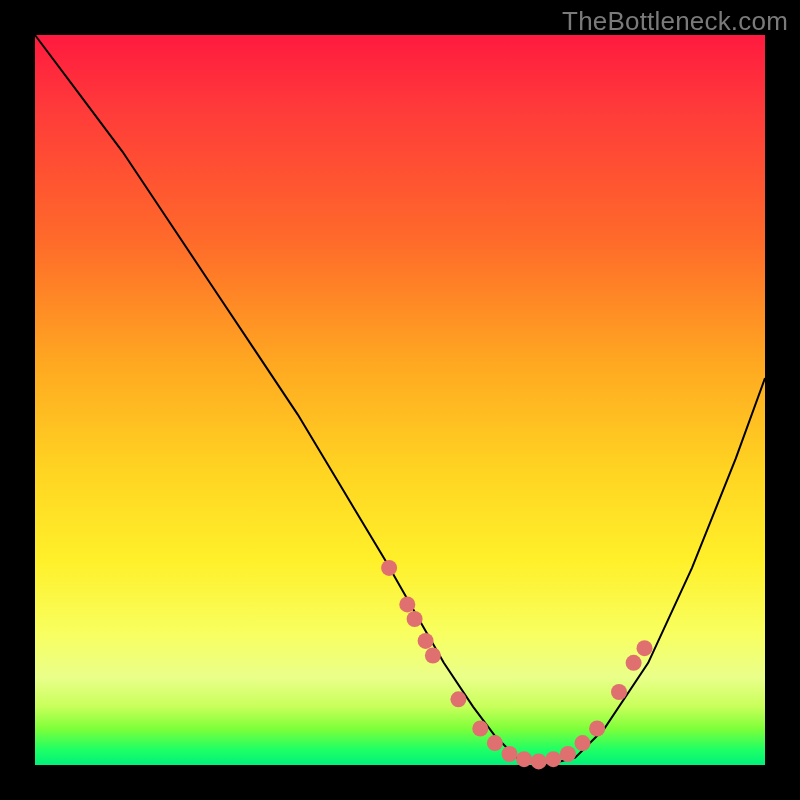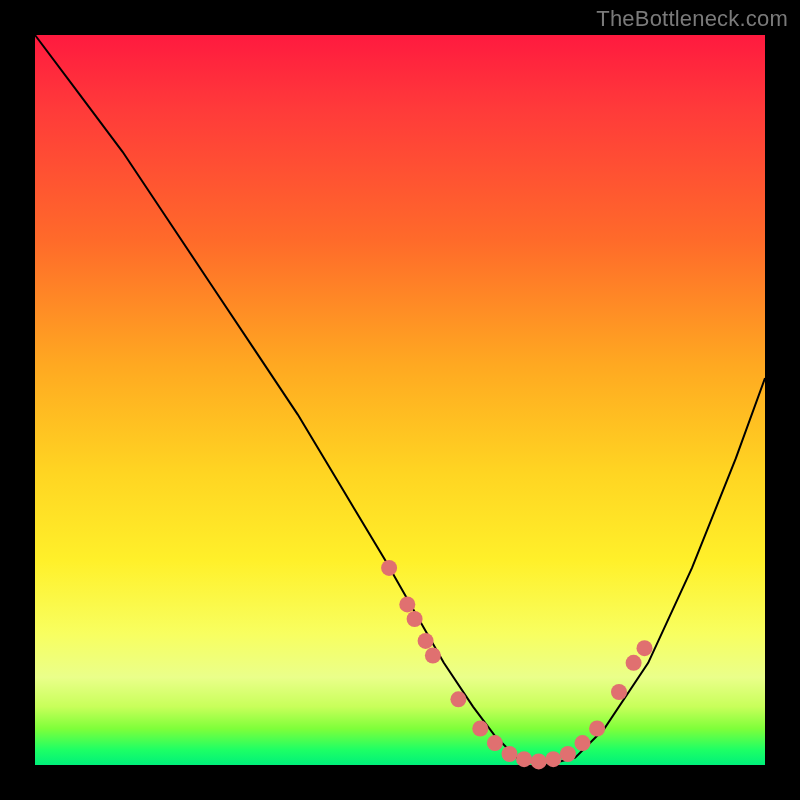--- a/index.html
+++ b/index.html
@@ -38,21 +38,21 @@
       #7fff3a 95%,
       #1cff66 98%,
       #00f07a 100%
     );
   }
   .watermark {
     position: absolute;
     top: 6px;
     right: 12px;
     color: #7a7a7a;
-    font-size: 22px;
+    font-size: 26px;
     font-weight: 500;
     letter-spacing: 0.2px;
     user-select: none;
   }
   svg.curve {
     position: absolute;
     left: 0;
     top: 0;
     width: 730px;
     height: 730px;

